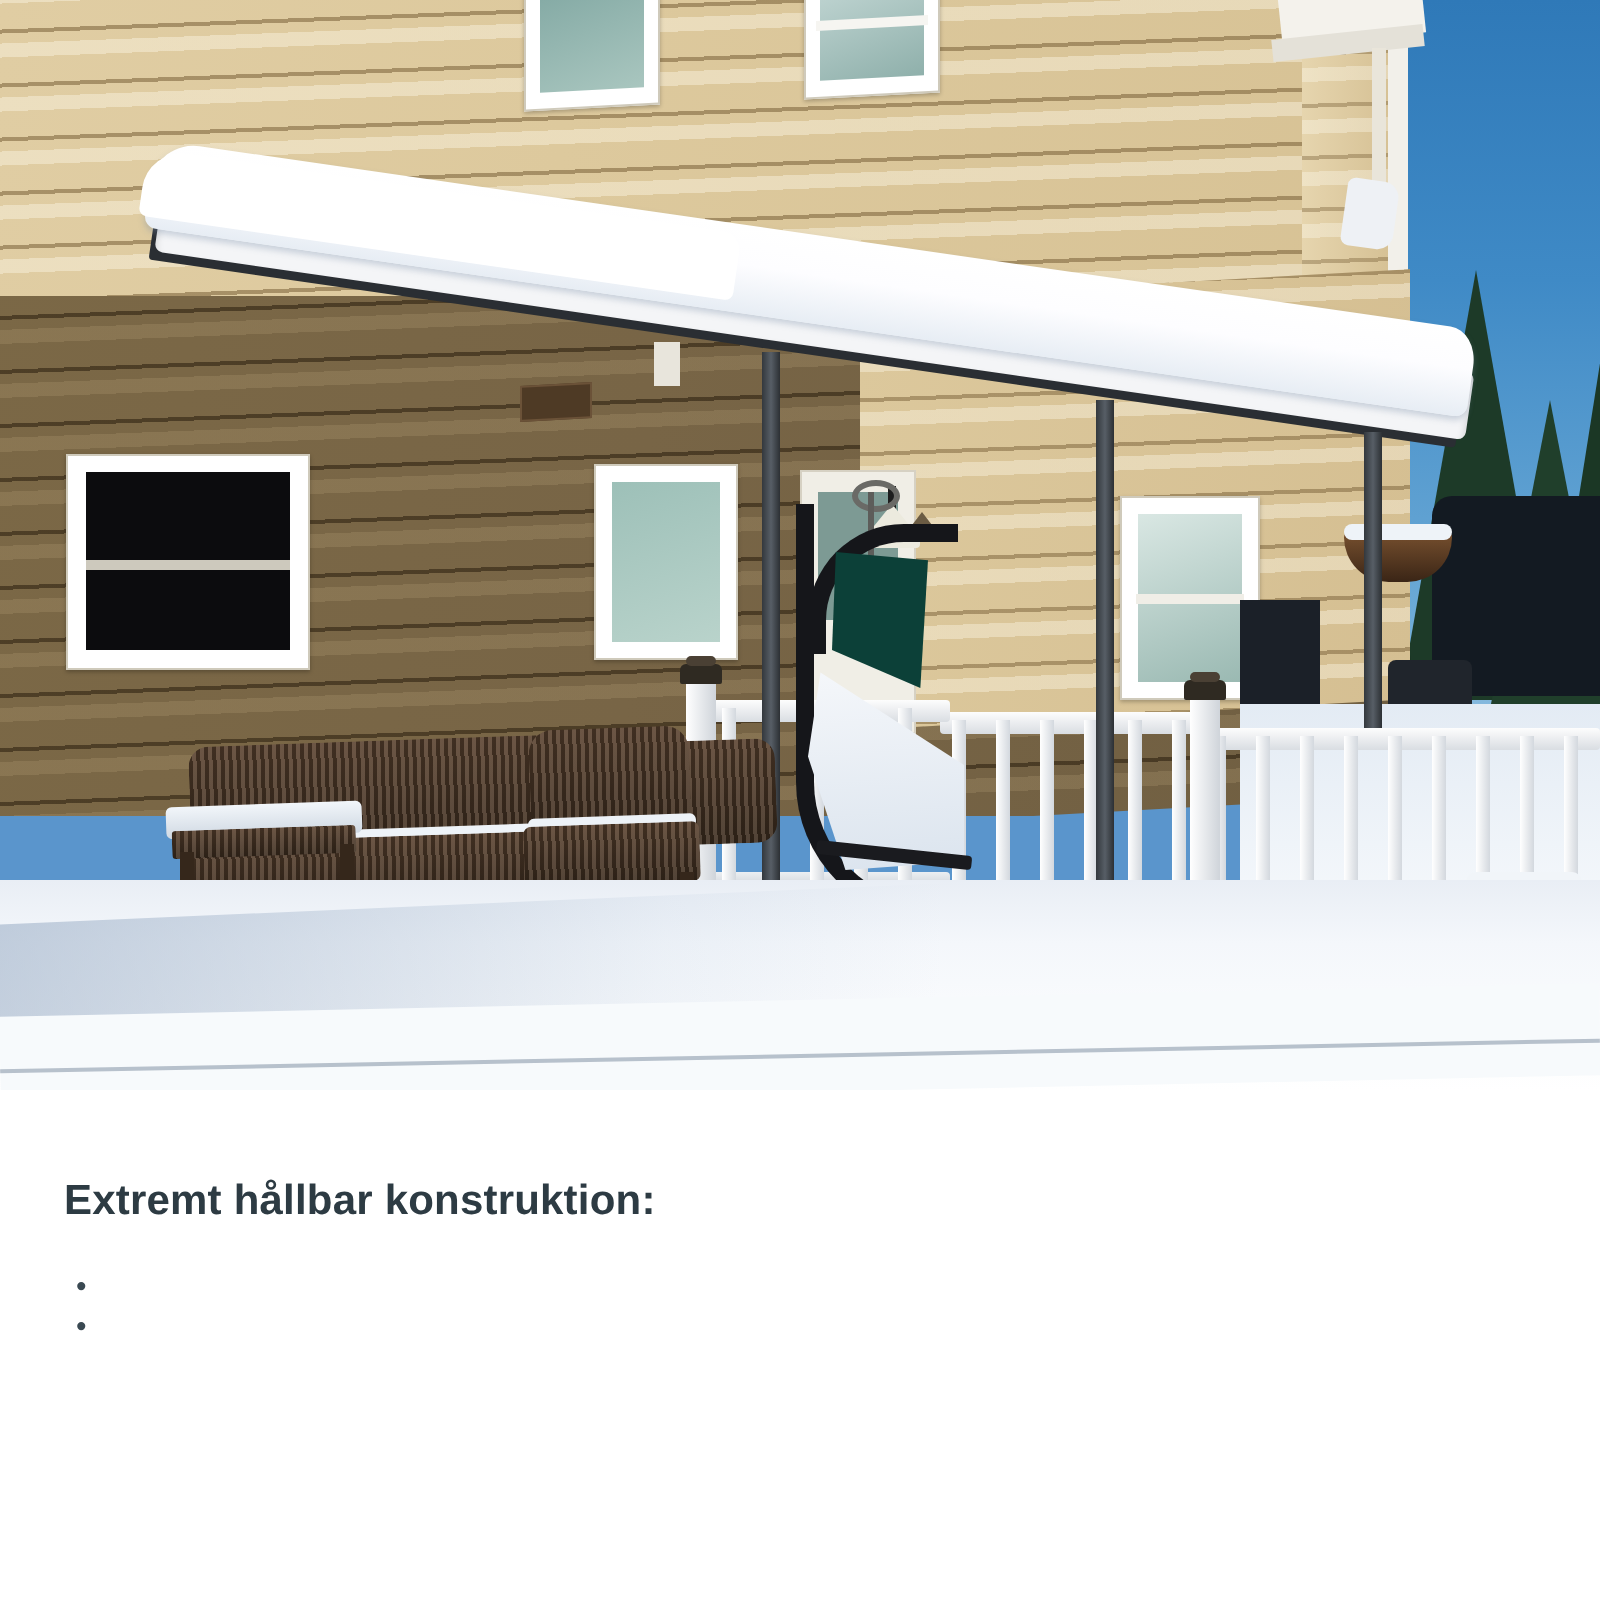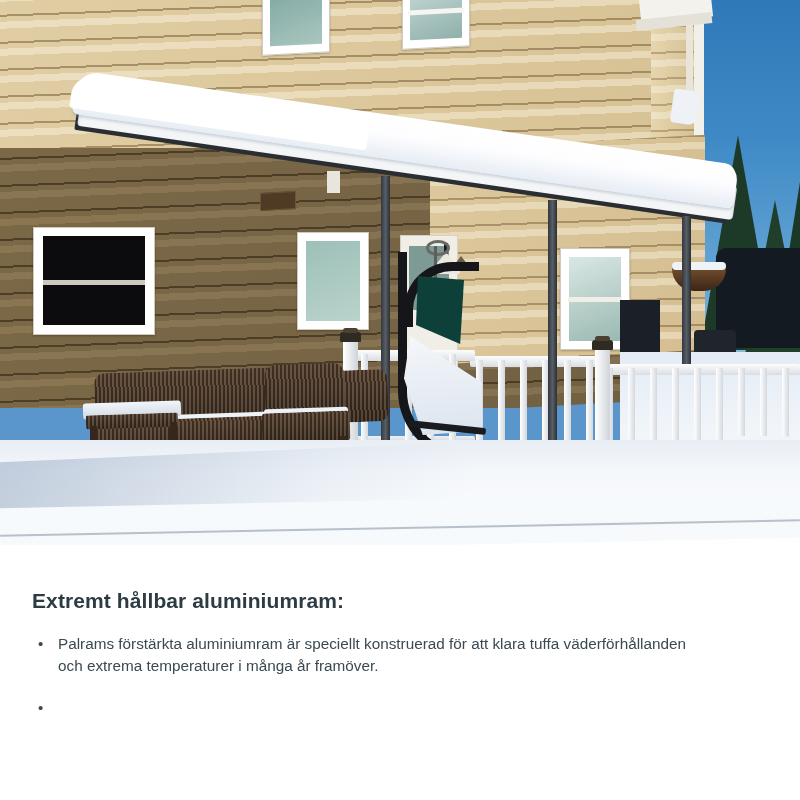--- a/index.html
+++ b/index.html
@@ -342,25 +342,24 @@
     <div class="leg" style="left:90px;top:426px;height:46px;"></div>
     <div class="leg" style="left:170px;top:422px;height:46px;"></div>
 
     <div class="snow-deck"></div>
     <div class="deck-shadow"></div>
     <div class="snow-edge"></div>
     <div class="snow-line"></div>
   </div>
 
   <div class="content">
-    <div class="heading">Extremt hållbar aluminiumram:</div>
+    <div class="heading">Extremt hållbar konstruktion:</div>
     <ul class="bullets">
       <li>
         <span class="dot">•</span>
-        <span>Palrams förstärkta aluminiumram är speciellt konstruerad för att klara tuffa väderförhållanden och extrema temperaturer i många år framöver.</span>
       </li>
       <li>
         <span class="dot">•</span>
       </li>
     </ul>
   </div>
 
 </div>
 
 </body></html>

